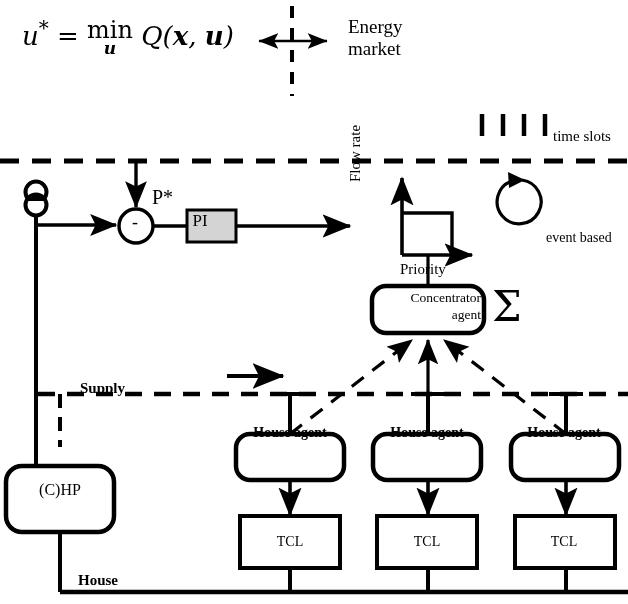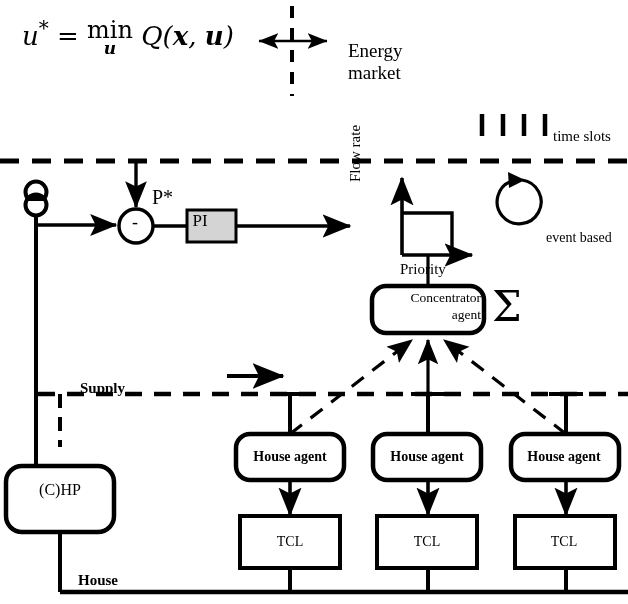--- a/index.html
+++ b/index.html
@@ -48,21 +48,20 @@
   }
   #equation .minblk .top { display: block; font-size: 24px; }
   #equation .minblk .bot { display: block; font-size: 17px; font-style: italic; font-weight: bold; margin-top: -2px;}
   #equation .qq { font-style: italic; }
   #equation .bi { font-style: italic; font-weight: bold; }
 
   #energy-market {
     left: 348px; top: 16px;
     font-size: 19px;
     line-height: 1.18;
-    margin-top: 24px;
   }
   #time-slots-label { left: 553px; top: 128px; font-size: 15px; }
   #event-based-label { left: 546px; top: 230px; font-size: 14px; font-family: Liberation Serif, serif; }
   #pstar-label { left: 152px; top: 186px; font-size: 20px; }
   #pi-label {
     left: 188px; top: 211px;
     width: 24px; text-align: center;
     font-size: 17px;
   }
   #flowrate-label {
@@ -86,21 +85,21 @@
   }
   #supply-label { left: 80px; top: 380px; font-size: 15px; }
   #return-label { left: 78px; top: 572px; font-size: 15px; }
   #chp-label {
     left: 8px; top: 481px;
     width: 104px; text-align: center;
     font-size: 16px;
   }
   .house-label {
     width: 112px; text-align: center;
-    font-size: 14px; top: 449px;
+    font-size: 14px; top: 425px;
   }
   #house-label-0 { left: 234px; }
   #house-label-1 { left: 371px; }
   #house-label-2 { left: 508px; }
   .tcl-label {
     width: 100px; text-align: center;
     font-size: 14px; top: 534px;
   }
   #tcl-label-0 { left: 240px; }
   #tcl-label-1 { left: 377px; }

